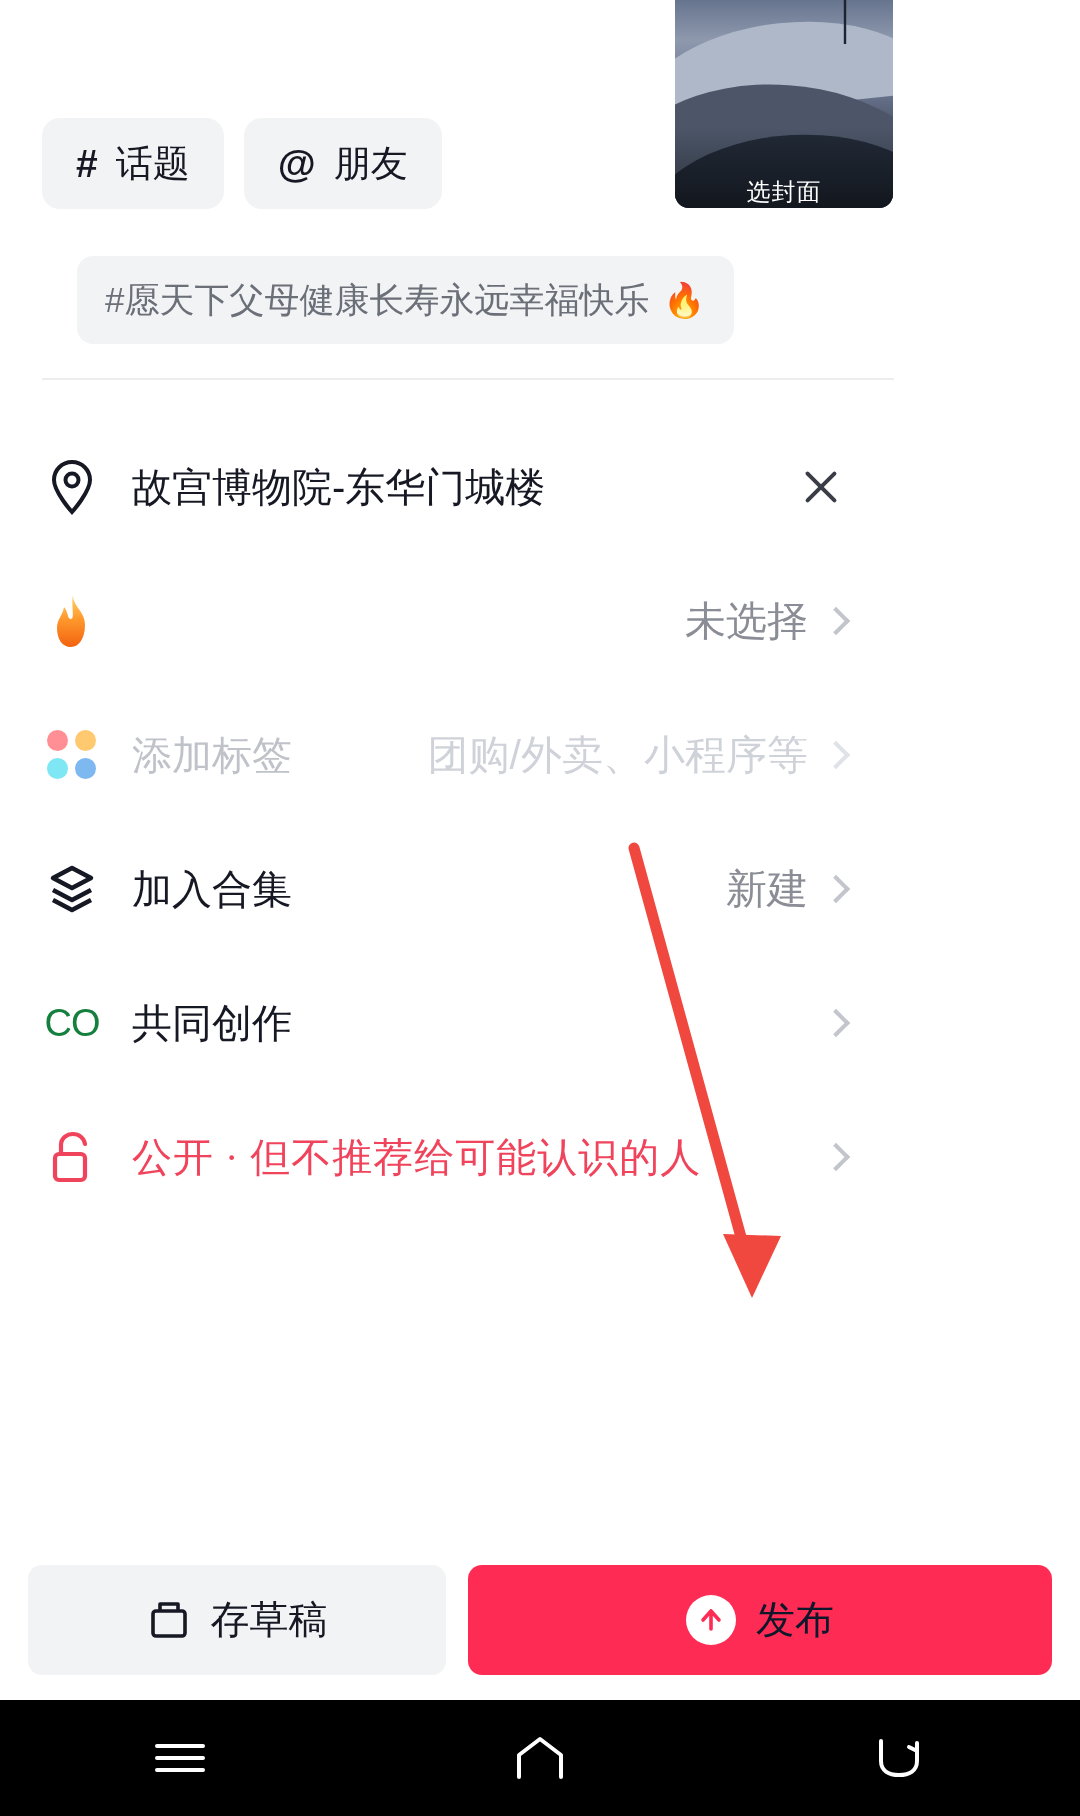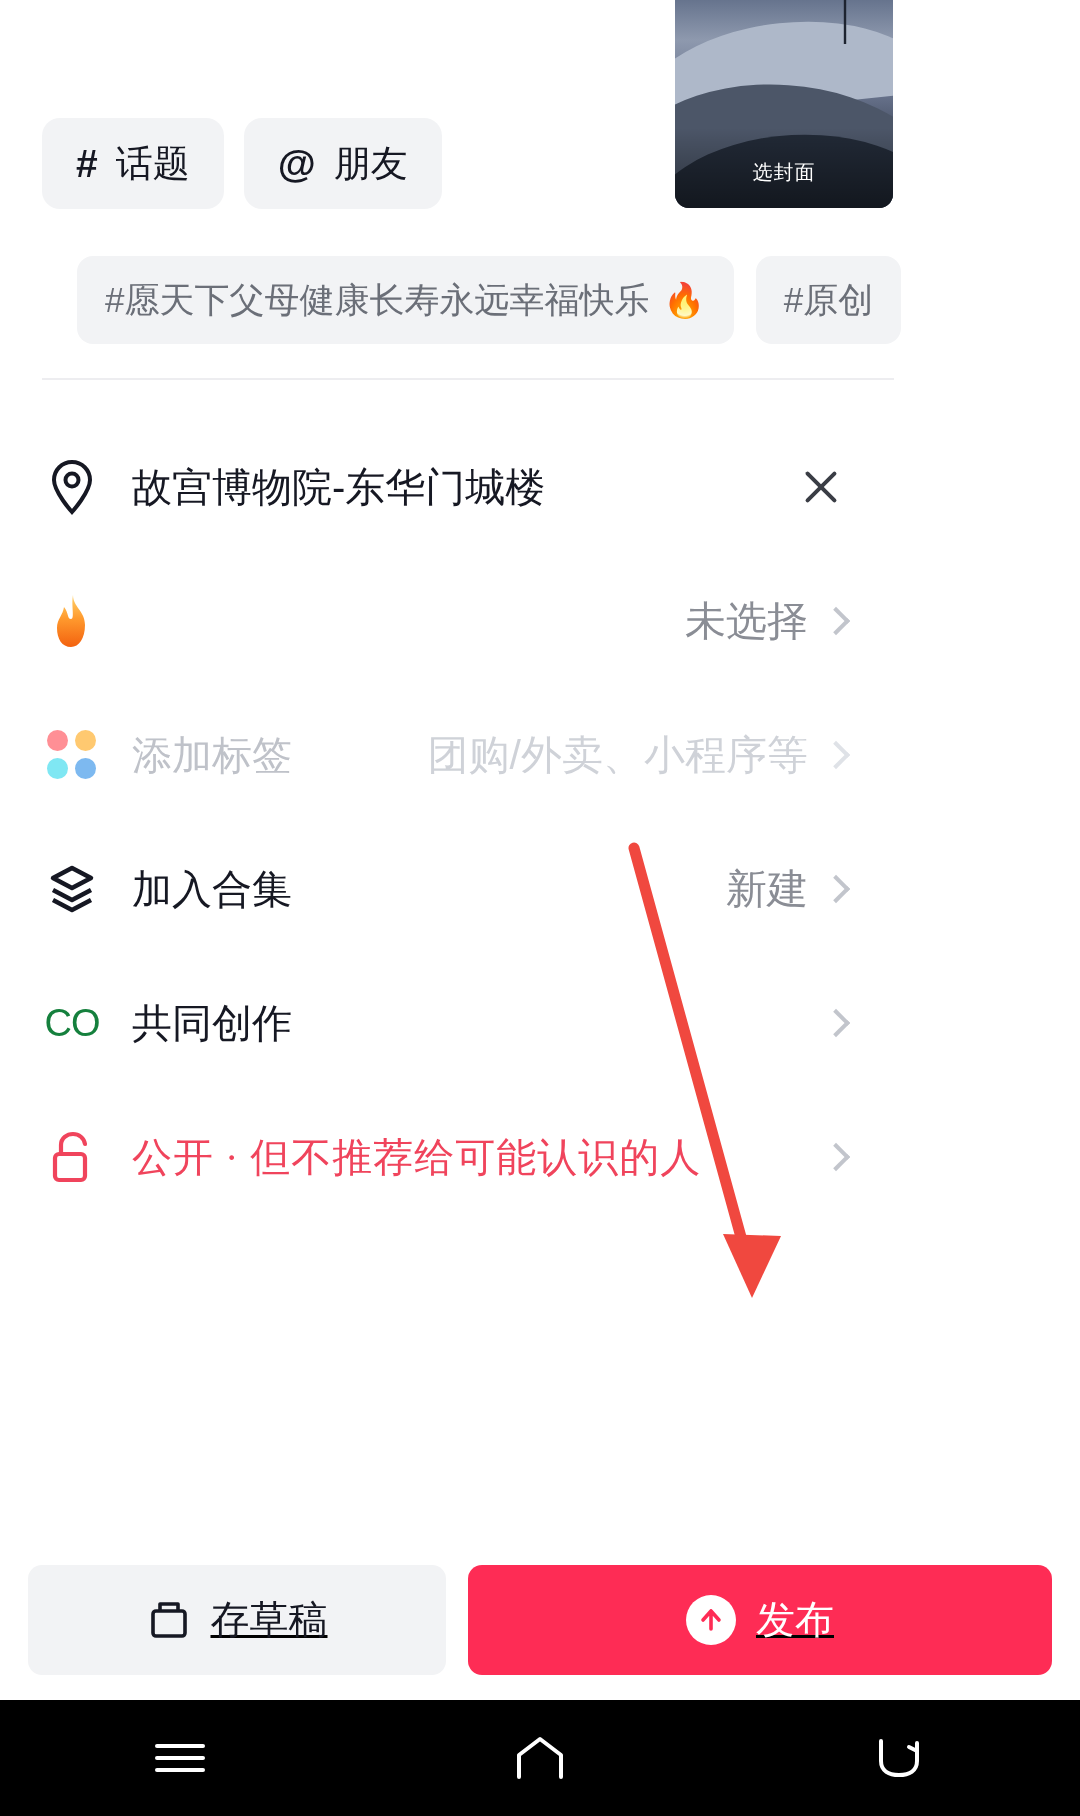--- a/index.html
+++ b/index.html
@@ -31,22 +31,21 @@
     position:absolute; left:-15%; top:74%; width:140%; height:40%;
     background:#222a37; border-radius:50% 50% 0 0 / 80% 80% 0 0;
     transform:rotate(-3deg);
   }
   .cover .tree {
     position:absolute; right:14px; top:-4px; width:72px; height:120px;
   }
   .cover .cover-label {
     position:absolute; left:0; right:0; bottom:0; height:80px;
     display:flex; align-items:flex-end; justify-content:center;
-    padding-bottom:22px;
-    color:#fff; font-size:20px; letter-spacing:1px;
+    color:#fff; font-size:24px; letter-spacing:1px;
     background:linear-gradient(180deg,rgba(0,0,0,0) 0%,rgba(0,0,0,0.45) 100%);
   }
 
   
   .quick-row { position:absolute; left:42px; top:118px; display:flex; gap:20px; }
   .chip-btn {
     height:91px; padding:0 34px; border-radius:18px; background:#f2f3f5;
     display:flex; align-items:center; gap:18px;
     font-size:37px; color:#161823; border:none; cursor:pointer;
   }
@@ -109,31 +108,30 @@
   .dots i:nth-child(3){ left:0;  top:28px; background:#7fe7f3; }
   .dots i:nth-child(4){ left:28px; top:28px; background:#7db9f0; }
 
   .co-mark { font-size:38px; font-weight:500; color:#15803d; letter-spacing:-1px; }
 
   
   .bottom-bar {
     position:absolute; left:0; bottom:116px; width:1080px; height:160px;
     display:flex; align-items:center; gap:22px; padding:0 28px;
     background:#fff;
-    text-decoration:underline;
   }
   .btn-draft {
     width:418px; height:110px; border-radius:14px; background:#f2f3f5;
     display:flex; align-items:center; justify-content:center; gap:20px;
     font-size:39px; color:#161823; border:none; cursor:pointer;
   }
   .btn-publish {
     flex:1; height:110px; border-radius:14px; background:#fe2c55;
     display:flex; align-items:center; justify-content:center; gap:20px;
-    font-size:39px; color:#ffffff; border:none; cursor:pointer;
+    font-size:39px; color:#0f172a; border:none; cursor:pointer;
   }
   .pub-circle {
     width:50px; height:50px; border-radius:50%; background:#fff;
     display:flex; align-items:center; justify-content:center;
   }
 
   
   .navbar {
     position:absolute; left:0; bottom:0; width:1080px; height:116px;
     background:#000; display:flex; align-items:center; justify-content:space-around;
@@ -179,23 +177,20 @@
     <button class="chip-btn">
       <span class="sym">@</span>
       <span>朋友</span>
     </button>
   </div>
 
   <div class="tag-scroller">
     <div class="tag-pill">
       <span>#愿天下父母健康长寿永远幸福快乐</span>
       <span class="flame">🔥</span>
-    </div>
-    <div class="tag-pill">
-      <span>#原创</span>
     </div>
   </div>
 
   <div class="hr"></div>
 
   <div class="opt-list">
 
     <div class="opt-row">
       <span class="opt-icon">
         <svg width="50" height="58" viewBox="0 0 50 58">

